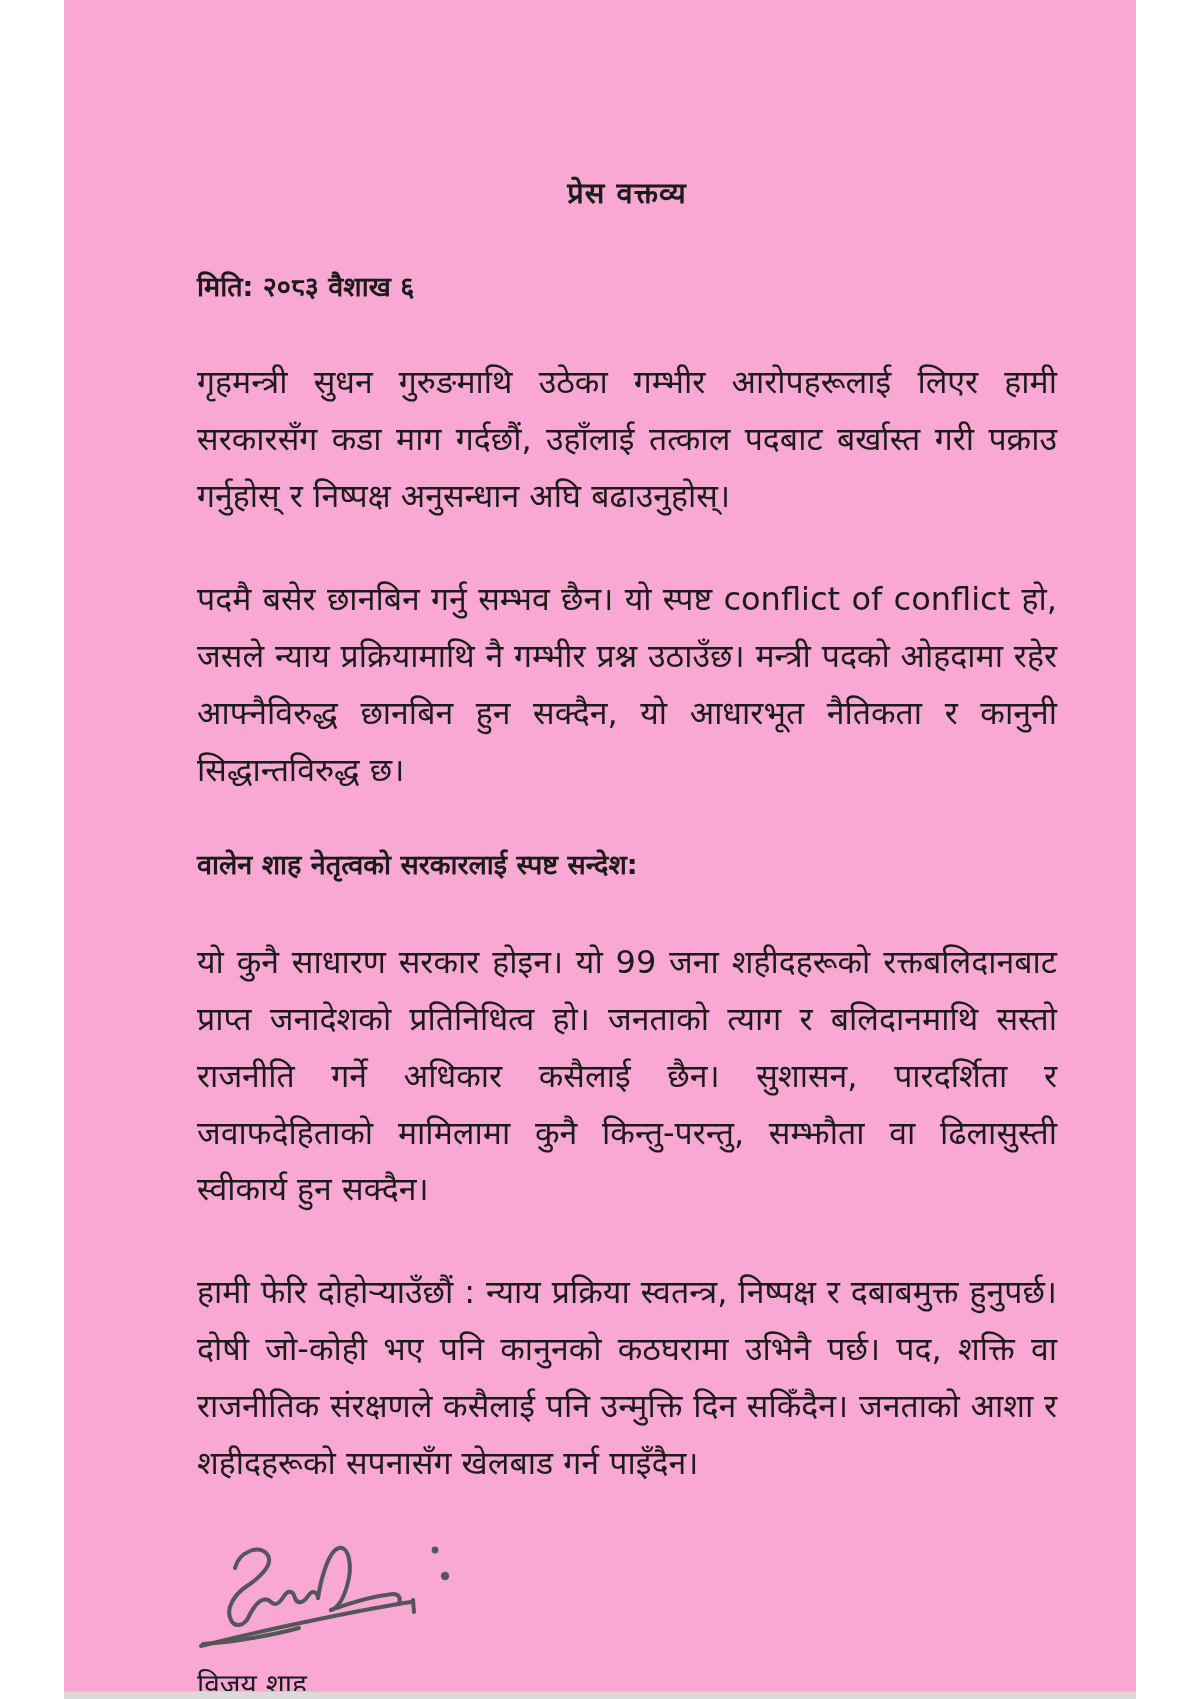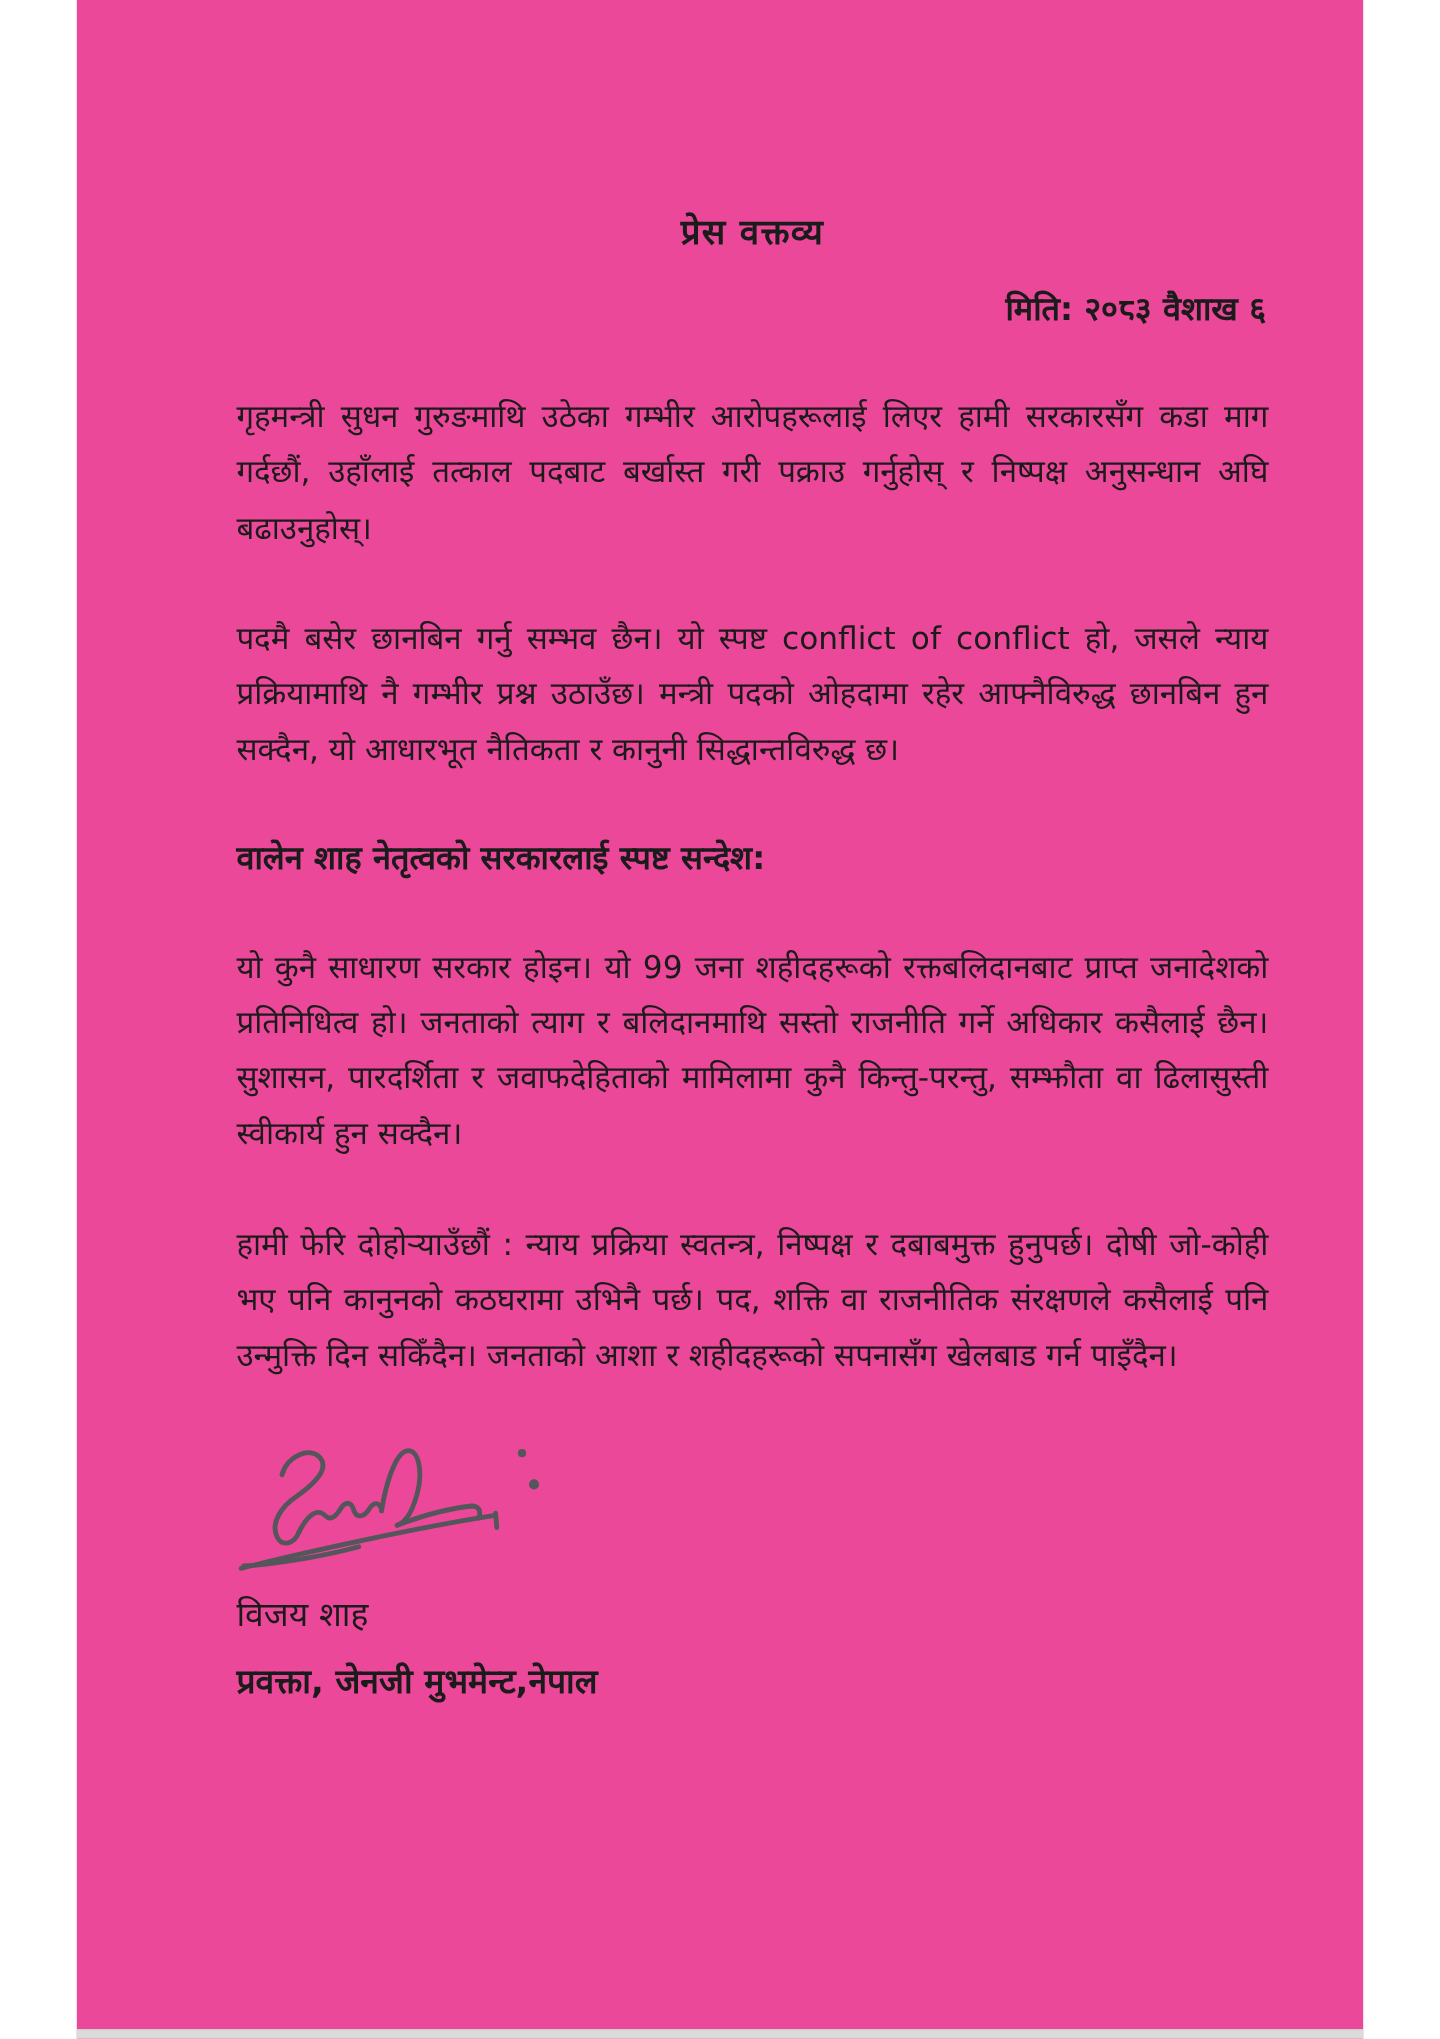--- a/index.html
+++ b/index.html
@@ -5,48 +5,47 @@
   html, body {
     margin: 0;
     padding: 0;
     background: #ffffff;
   }
   .page {
     position: relative;
     width: 1072px;
     height: 1699px;
     margin: 0 auto;
-    background: #ec4899;
+    background: #f9a8d4;
     color: #1b1b1b;
     font-family: "DejaVu Sans", "Liberation Sans", sans-serif;
     overflow: hidden;
   }
   .content {
     position: absolute;
     left: 133px;
     top: 0;
     width: 860px;
   }
   .doc-title {
     margin: 172px 0 0 0;
     text-align: center;
     font-size: 29px;
     font-weight: 700;
     letter-spacing: 1px;
   }
   .date-line {
-    margin-top: 27px;
-    text-align: right;
+    margin-top: 56px;
     font-size: 27px;
     font-weight: 700;
     padding-right: 2px;
   }
   .body-para {
     margin: 0 0 46px 0;
-    font-size: 26px;
+    font-size: 32px;
     line-height: 1.78;
     text-align: justify;
     text-justify: inter-word;
     font-weight: 400;
   }
   .body-para.first {
     margin-top: 50px;
   }
   .section-heading {
     margin: 10px 0 52px 0;

